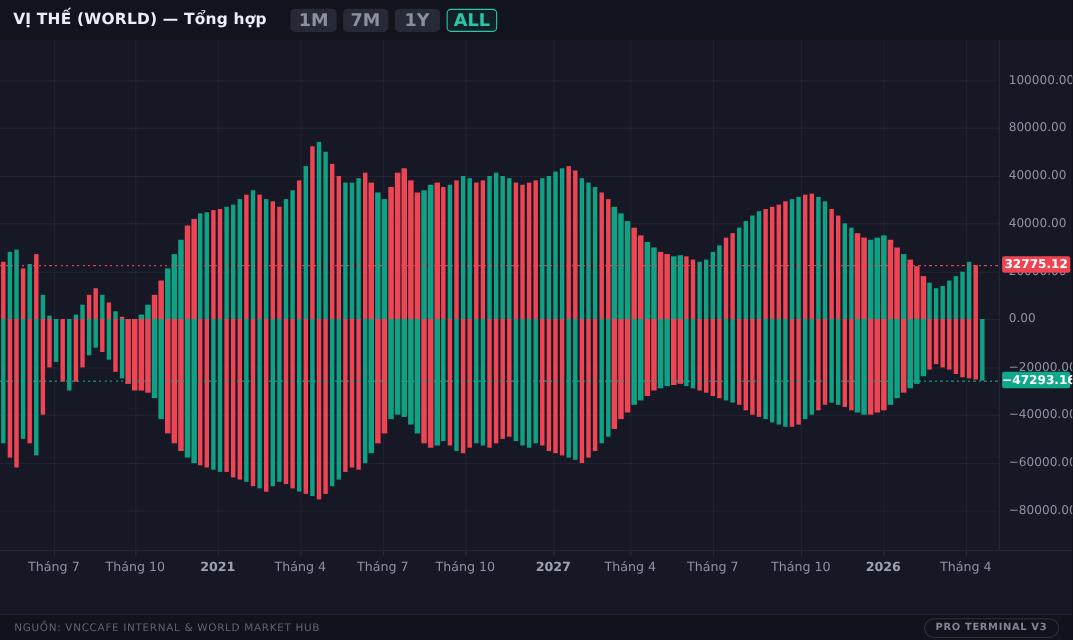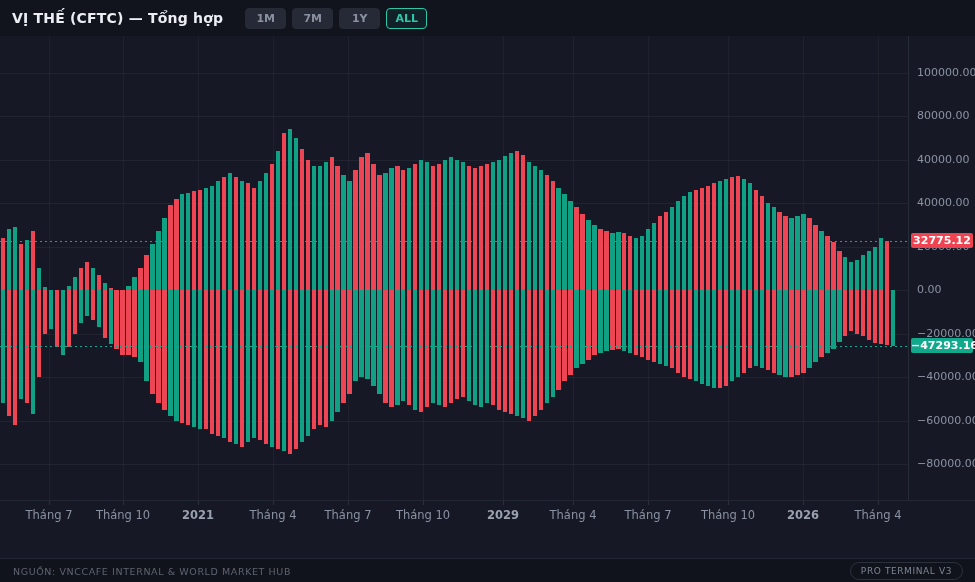--- a/index.html
+++ b/index.html
@@ -3,21 +3,21 @@
 <meta charset="utf-8">
 <style>
   html,body{margin:0;padding:0;background:#0d1018;}
   .app{position:relative;width:975px;height:582px;background:#161925;overflow:hidden;
        font-family:"DejaVu Sans","Liberation Sans",sans-serif;}
   
   .header{position:absolute;top:0;left:0;right:0;height:36px;display:flex;align-items:center;background:#11141d;}
   .title{color:#eceef4;font-size:14px;font-weight:bold;margin-left:12px;letter-spacing:.2px;}
   .btn-group{display:flex;gap:6px;margin-left:22px;}
   .rbtn{min-width:27px;height:19px;display:flex;align-items:center;justify-content:center;
-        background:#262a37;color:#8b90a0;font-size:11px;font-weight:bold;border-radius:4px;
+        background:#262a37;color:#8b90a0;font-size:16px;font-weight:bold;border-radius:4px;
         border:1px solid #262a37;padding:0 6px;cursor:pointer;}
   .rbtn.active{background:rgba(34,197,170,0.08);border:1px solid #2cc7a8;color:#2cc7a8;}
   
   .plot{position:absolute;top:36px;left:0;width:908px;height:464px;}
   .gl-h{position:absolute;left:0;width:908px;height:1px;background:rgba(255,255,255,0.05);}
   .gl-v{position:absolute;top:0;width:1px;height:464px;background:rgba(255,255,255,0.04);}
   .bar{position:absolute;width:4.3px;}
   .lvl{position:absolute;left:0;width:908px;height:1px;z-index:5;}
   .yaxis{position:absolute;top:36px;left:908px;width:67px;height:464px;border-left:1px solid #262b38;}
   .ylab{position:absolute;left:8px;height:14px;line-height:14px;color:#8b92a3;font-size:11px;}
@@ -31,29 +31,29 @@
   .legend{position:absolute;top:531px;left:40px;display:flex;gap:16px;}
   .lpill{display:flex;align-items:center;gap:8px;background:#1d2130;border-radius:6px;
          padding:5px 12px;cursor:pointer;}
   .swatch{width:9px;height:9px;border-radius:2px;}
   .ltext{color:#d7dbe4;font-size:12px;}
   
   .footer{position:absolute;top:558px;left:0;right:0;height:24px;background:#10131b;
           border-top:1px solid #222634;display:flex;align-items:center;justify-content:space-between;}
   .src{margin-left:13px;color:#5d6370;font-size:9.5px;letter-spacing:.6px;}
   .ver{margin-right:12px;border:1px solid #2b303d;border-radius:10px;padding:3px 10px;
-       color:#7e8594;font-size:9px;font-weight:normal;letter-spacing:.6px;}
+       color:#7e8594;font-size:9px;font-weight:bold;letter-spacing:.6px;}
 </style>
 </head>
 <body>
 
 <div class="app">
 
   <div class="header">
-    <div class="title">VỊ THẾ (CFTC) — Tổng hợp</div>
+    <div class="title">VỊ THẾ (WORLD) — Tổng hợp</div>
     <div class="btn-group">
         <div class="rbtn">1M</div>
         <div class="rbtn">7M</div>
         <div class="rbtn">1Y</div>
         <div class="rbtn active">ALL</div>
       </div>
   </div>
 
   <div class="plot">
       <div class="gl-h" style="top: 36.5px;"></div>
@@ -396,21 +396,21 @@
       <div class="xlab" style="left: 123px;">Tháng 10</div>
       <div class="xtick" style="left: 198px;"></div>
       <div class="xlab year" style="left: 198px;">2021</div>
       <div class="xtick" style="left: 273px;"></div>
       <div class="xlab" style="left: 273px;">Tháng 4</div>
       <div class="xtick" style="left: 348px;"></div>
       <div class="xlab" style="left: 348px;">Tháng 7</div>
       <div class="xtick" style="left: 423px;"></div>
       <div class="xlab" style="left: 423px;">Tháng 10</div>
       <div class="xtick" style="left: 503px;"></div>
-      <div class="xlab year" style="left: 503px;">2029</div>
+      <div class="xlab year" style="left: 503px;">2027</div>
       <div class="xtick" style="left: 573px;"></div>
       <div class="xlab" style="left: 573px;">Tháng 4</div>
       <div class="xtick" style="left: 648px;"></div>
       <div class="xlab" style="left: 648px;">Tháng 7</div>
       <div class="xtick" style="left: 728px;"></div>
       <div class="xlab" style="left: 728px;">Tháng 10</div>
       <div class="xtick" style="left: 803px;"></div>
       <div class="xlab year" style="left: 803px;">2026</div>
       <div class="xtick" style="left: 878px;"></div>
       <div class="xlab" style="left: 878px;">Tháng 4</div>

